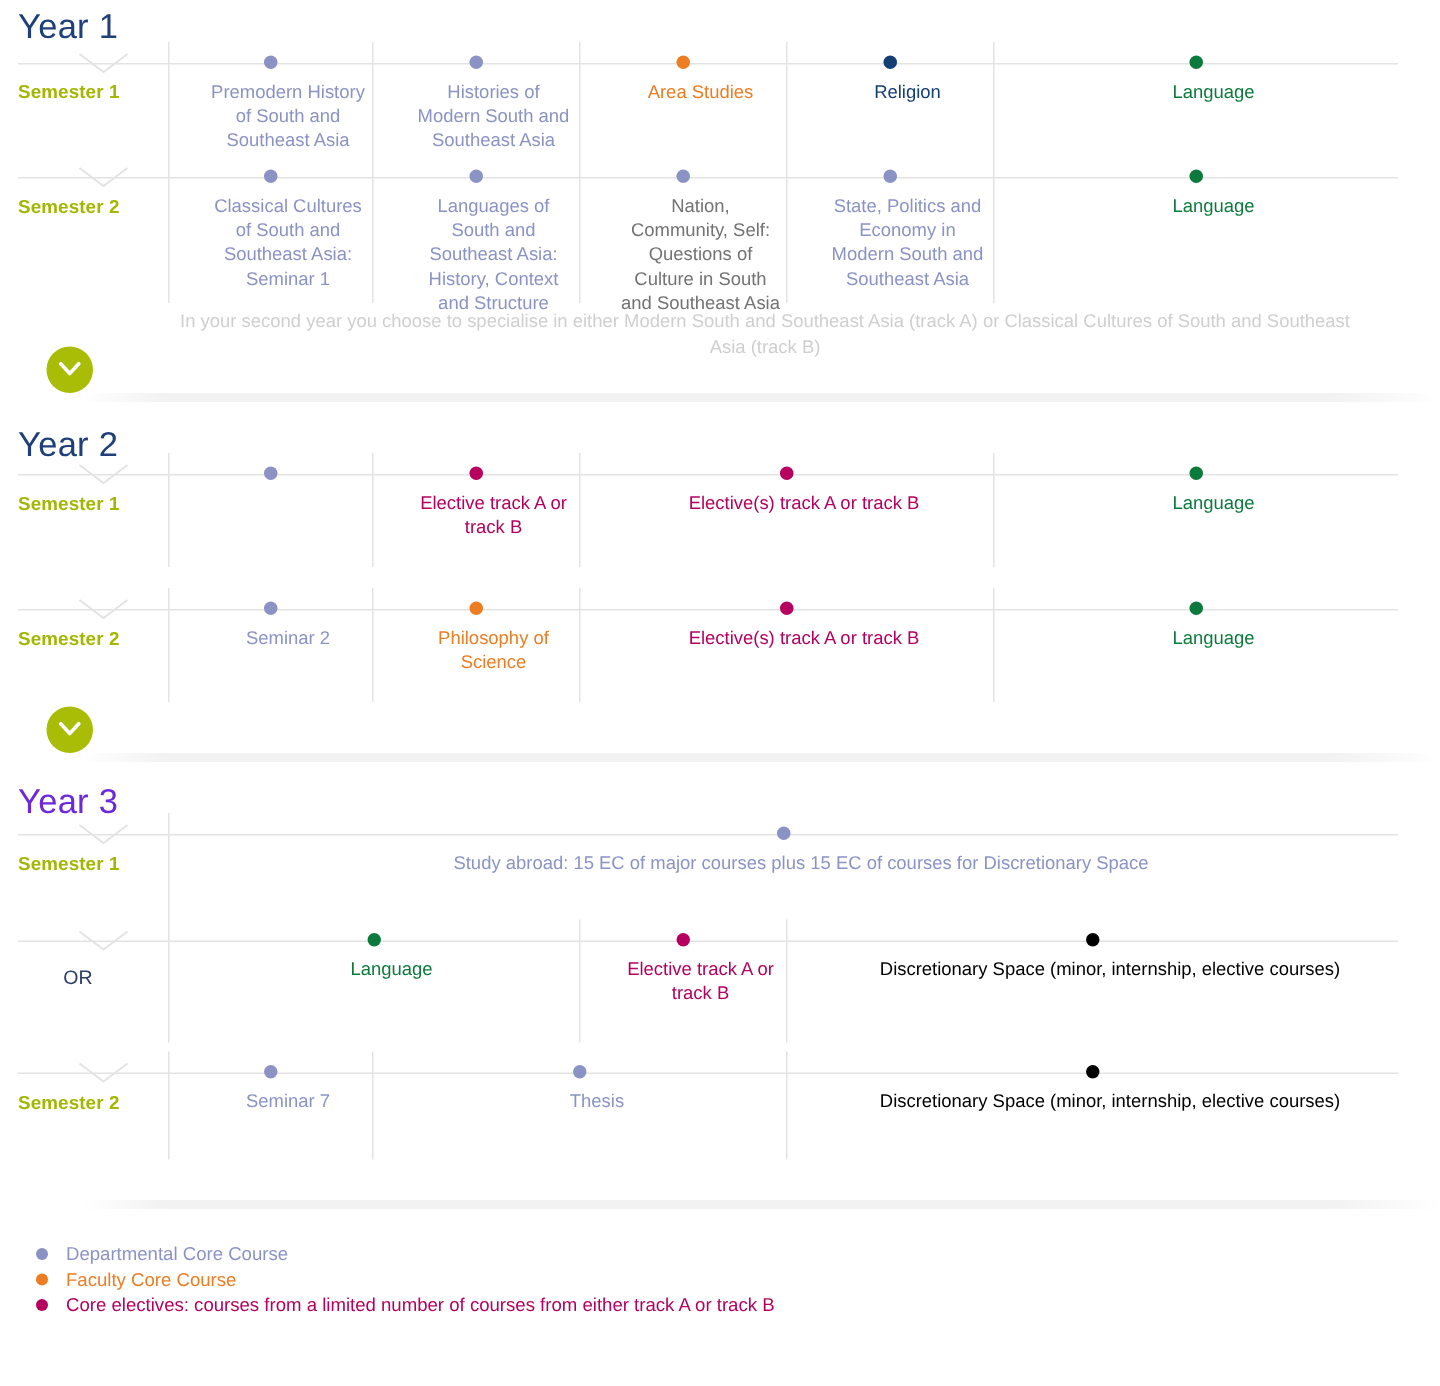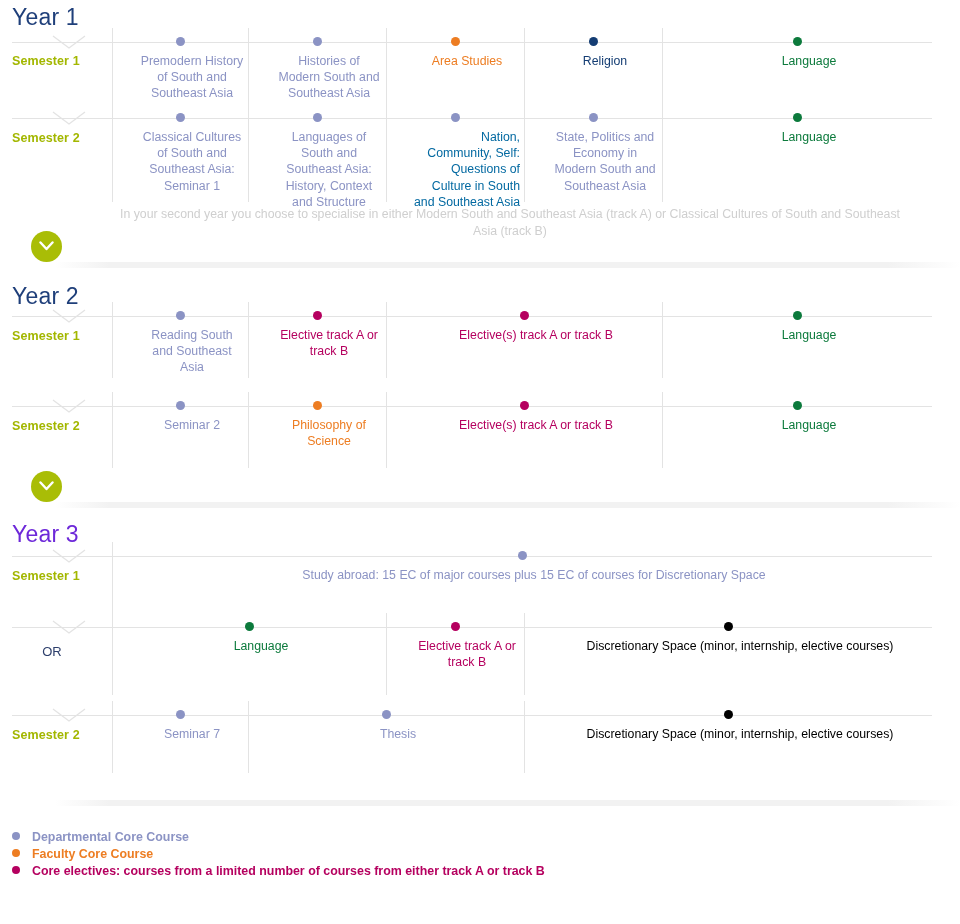--- a/index.html
+++ b/index.html
@@ -68,21 +68,21 @@
   }
   .chevron-btn svg{position:absolute;top:9px;left:8px;}
 
   
   .band{
     position:absolute;left:55px;right:0;height:6px;
     background:linear-gradient(to right,#ffffff 0%,#f2f2f2 6%,#f2f2f2 92%,#ffffff 100%);
   }
 
   
-  .legend{position:absolute;left:12px;top:827px;font-weight:bold;}
+  .legend{position:absolute;left:24px;top:827px;}
   .legend-item{position:relative;height:17px;line-height:17px;white-space:nowrap;}
   .legend-item .ldot{
     position:absolute;left:0;top:5px;width:8px;height:8px;border-radius:50%;
   }
   .legend-item .ltext{
     display:inline-block;padding-left:20px;font-size:12.4px;
   }
 </style>
 </head>
 <body>
@@ -139,21 +139,21 @@
         <div class="vdiv" style="left: 524px; top: 104px; height: 98px; background: rgb(227, 227, 227);"></div>
         <div class="vdiv" style="left: 662px; top: 104px; height: 98px; background: rgb(227, 227, 227);"></div>
         <div class="cell" style="left: 112px; width: 136px; top: 118px; height: 84px; color: rgb(139, 147, 196);">
           <span class="dot" style="background: rgb(139, 147, 196);"></span>
           <span class="cell-label">Classical Cultures of South and Southeast Asia: Seminar 1</span>
         </div>
         <div class="cell" style="left: 248px; width: 138px; top: 118px; height: 84px; color: rgb(139, 147, 196);">
           <span class="dot" style="background: rgb(139, 147, 196);"></span>
           <span class="cell-label">Languages of South and Southeast Asia: History, Context and Structure</span>
         </div>
-        <div class="cell" style="left: 386px; width: 138px; top: 118px; height: 84px; color: #0369a1; text-align: right;">
+        <div class="cell" style="left: 386px; width: 138px; top: 118px; height: 84px; color: #737373;">
           <span class="dot" style="background: rgb(139, 147, 196);"></span>
           <span class="cell-label">Nation, Community, Self: Questions of Culture in South and Southeast Asia</span>
         </div>
         <div class="cell" style="left: 524px; width: 138px; top: 118px; height: 84px; color: rgb(139, 147, 196);">
           <span class="dot" style="background: rgb(139, 147, 196);"></span>
           <span class="cell-label">State, Politics and Economy in Modern South and Southeast Asia</span>
         </div>
         <div class="cell" style="left: 662px; width: 270px; top: 118px; height: 84px; color: rgb(12, 122, 60);">
           <span class="dot" style="background: rgb(12, 122, 60);"></span>
           <span class="cell-label">Language</span>
@@ -175,21 +175,20 @@
             <path d="M1 1 L17 13 L33 1" fill="none" stroke="#e3e3e3" stroke-width="1.2"></path>
           </svg>
         </div>
         <div class="row-label" style="top: 329px; color: rgb(163, 183, 0);">Semester 1</div>
         <div class="vdiv" style="left: 112px; top: 302px; height: 76px; background: rgb(227, 227, 227);"></div>
         <div class="vdiv" style="left: 248px; top: 302px; height: 76px; background: rgb(227, 227, 227);"></div>
         <div class="vdiv" style="left: 386px; top: 302px; height: 76px; background: rgb(227, 227, 227);"></div>
         <div class="vdiv" style="left: 662px; top: 302px; height: 76px; background: rgb(227, 227, 227);"></div>
         <div class="cell" style="left: 112px; width: 136px; top: 316px; height: 62px; color: rgb(139, 147, 196);">
           <span class="dot" style="background: rgb(139, 147, 196);"></span>
-          <span class="cell-label">Reading South and Southeast Asia</span>
         </div>
         <div class="cell" style="left: 248px; width: 138px; top: 316px; height: 62px; color: rgb(181, 0, 95);">
           <span class="dot" style="background: rgb(181, 0, 95);"></span>
           <span class="cell-label">Elective track A or track B</span>
         </div>
         <div class="cell" style="left: 386px; width: 276px; top: 316px; height: 62px; color: rgb(181, 0, 95);">
           <span class="dot" style="background: rgb(181, 0, 95);"></span>
           <span class="cell-label">Elective(s) track A or track B</span>
         </div>
         <div class="cell" style="left: 662px; width: 270px; top: 316px; height: 62px; color: rgb(12, 122, 60);">

